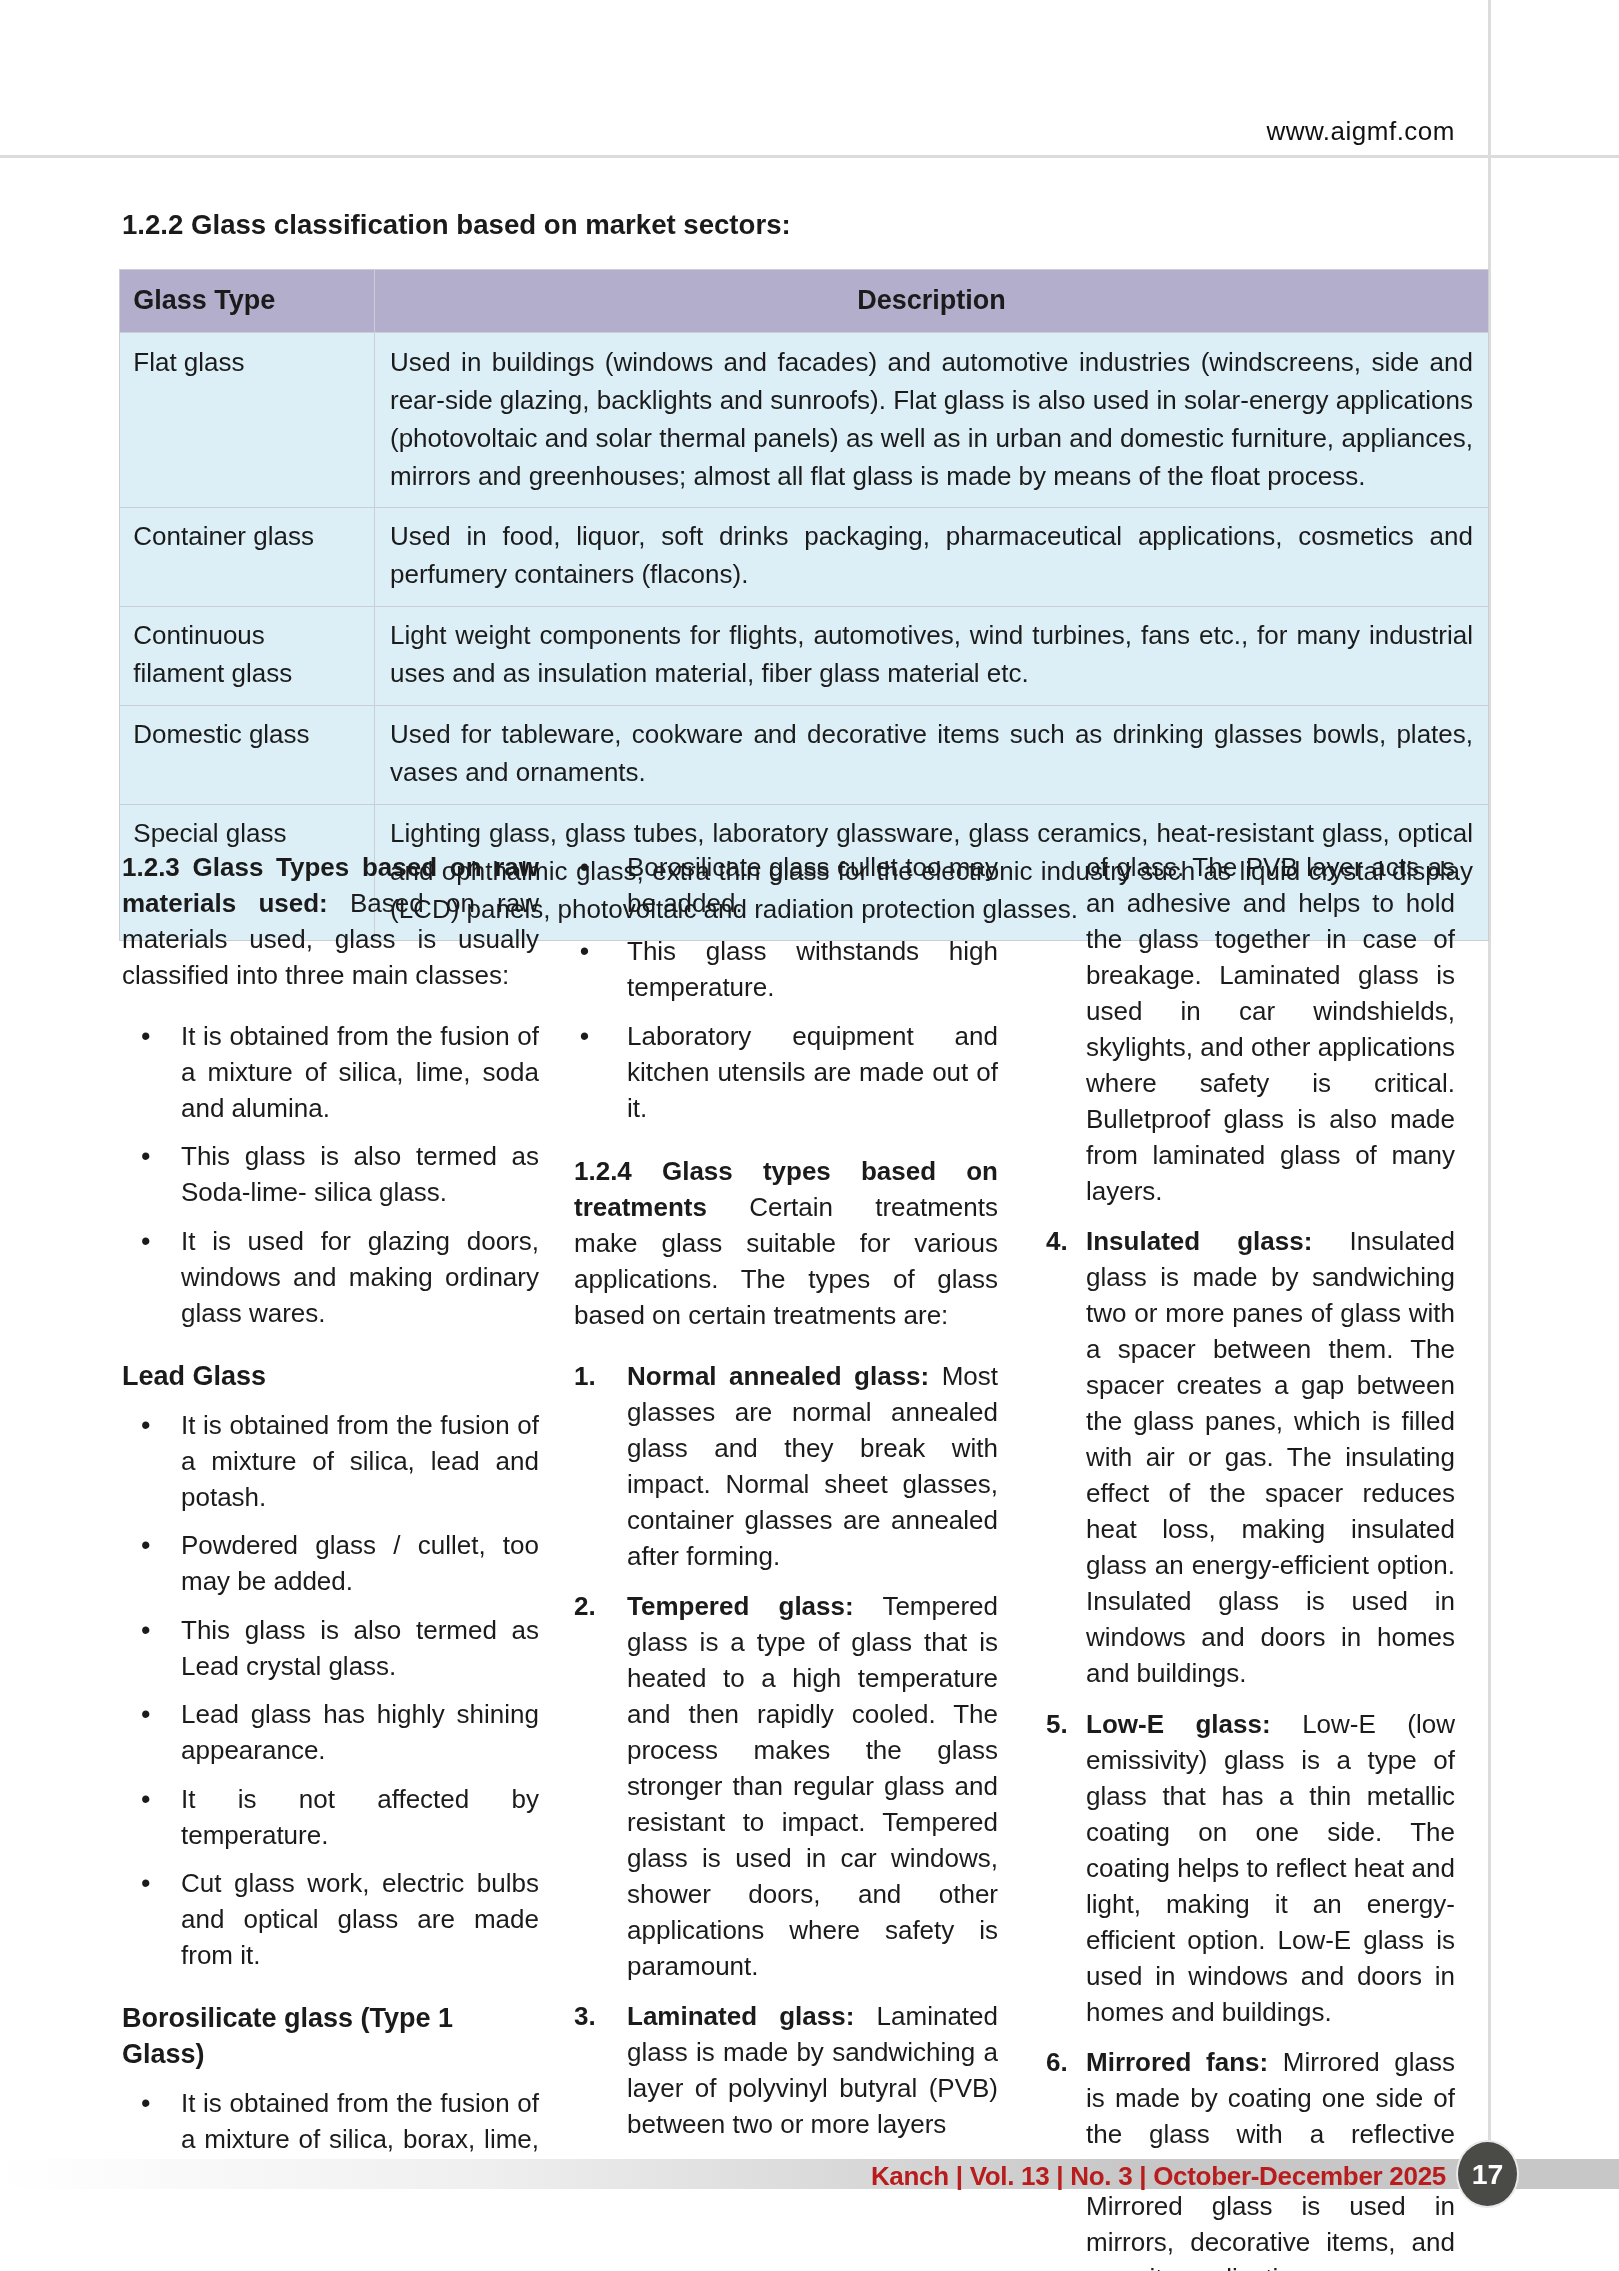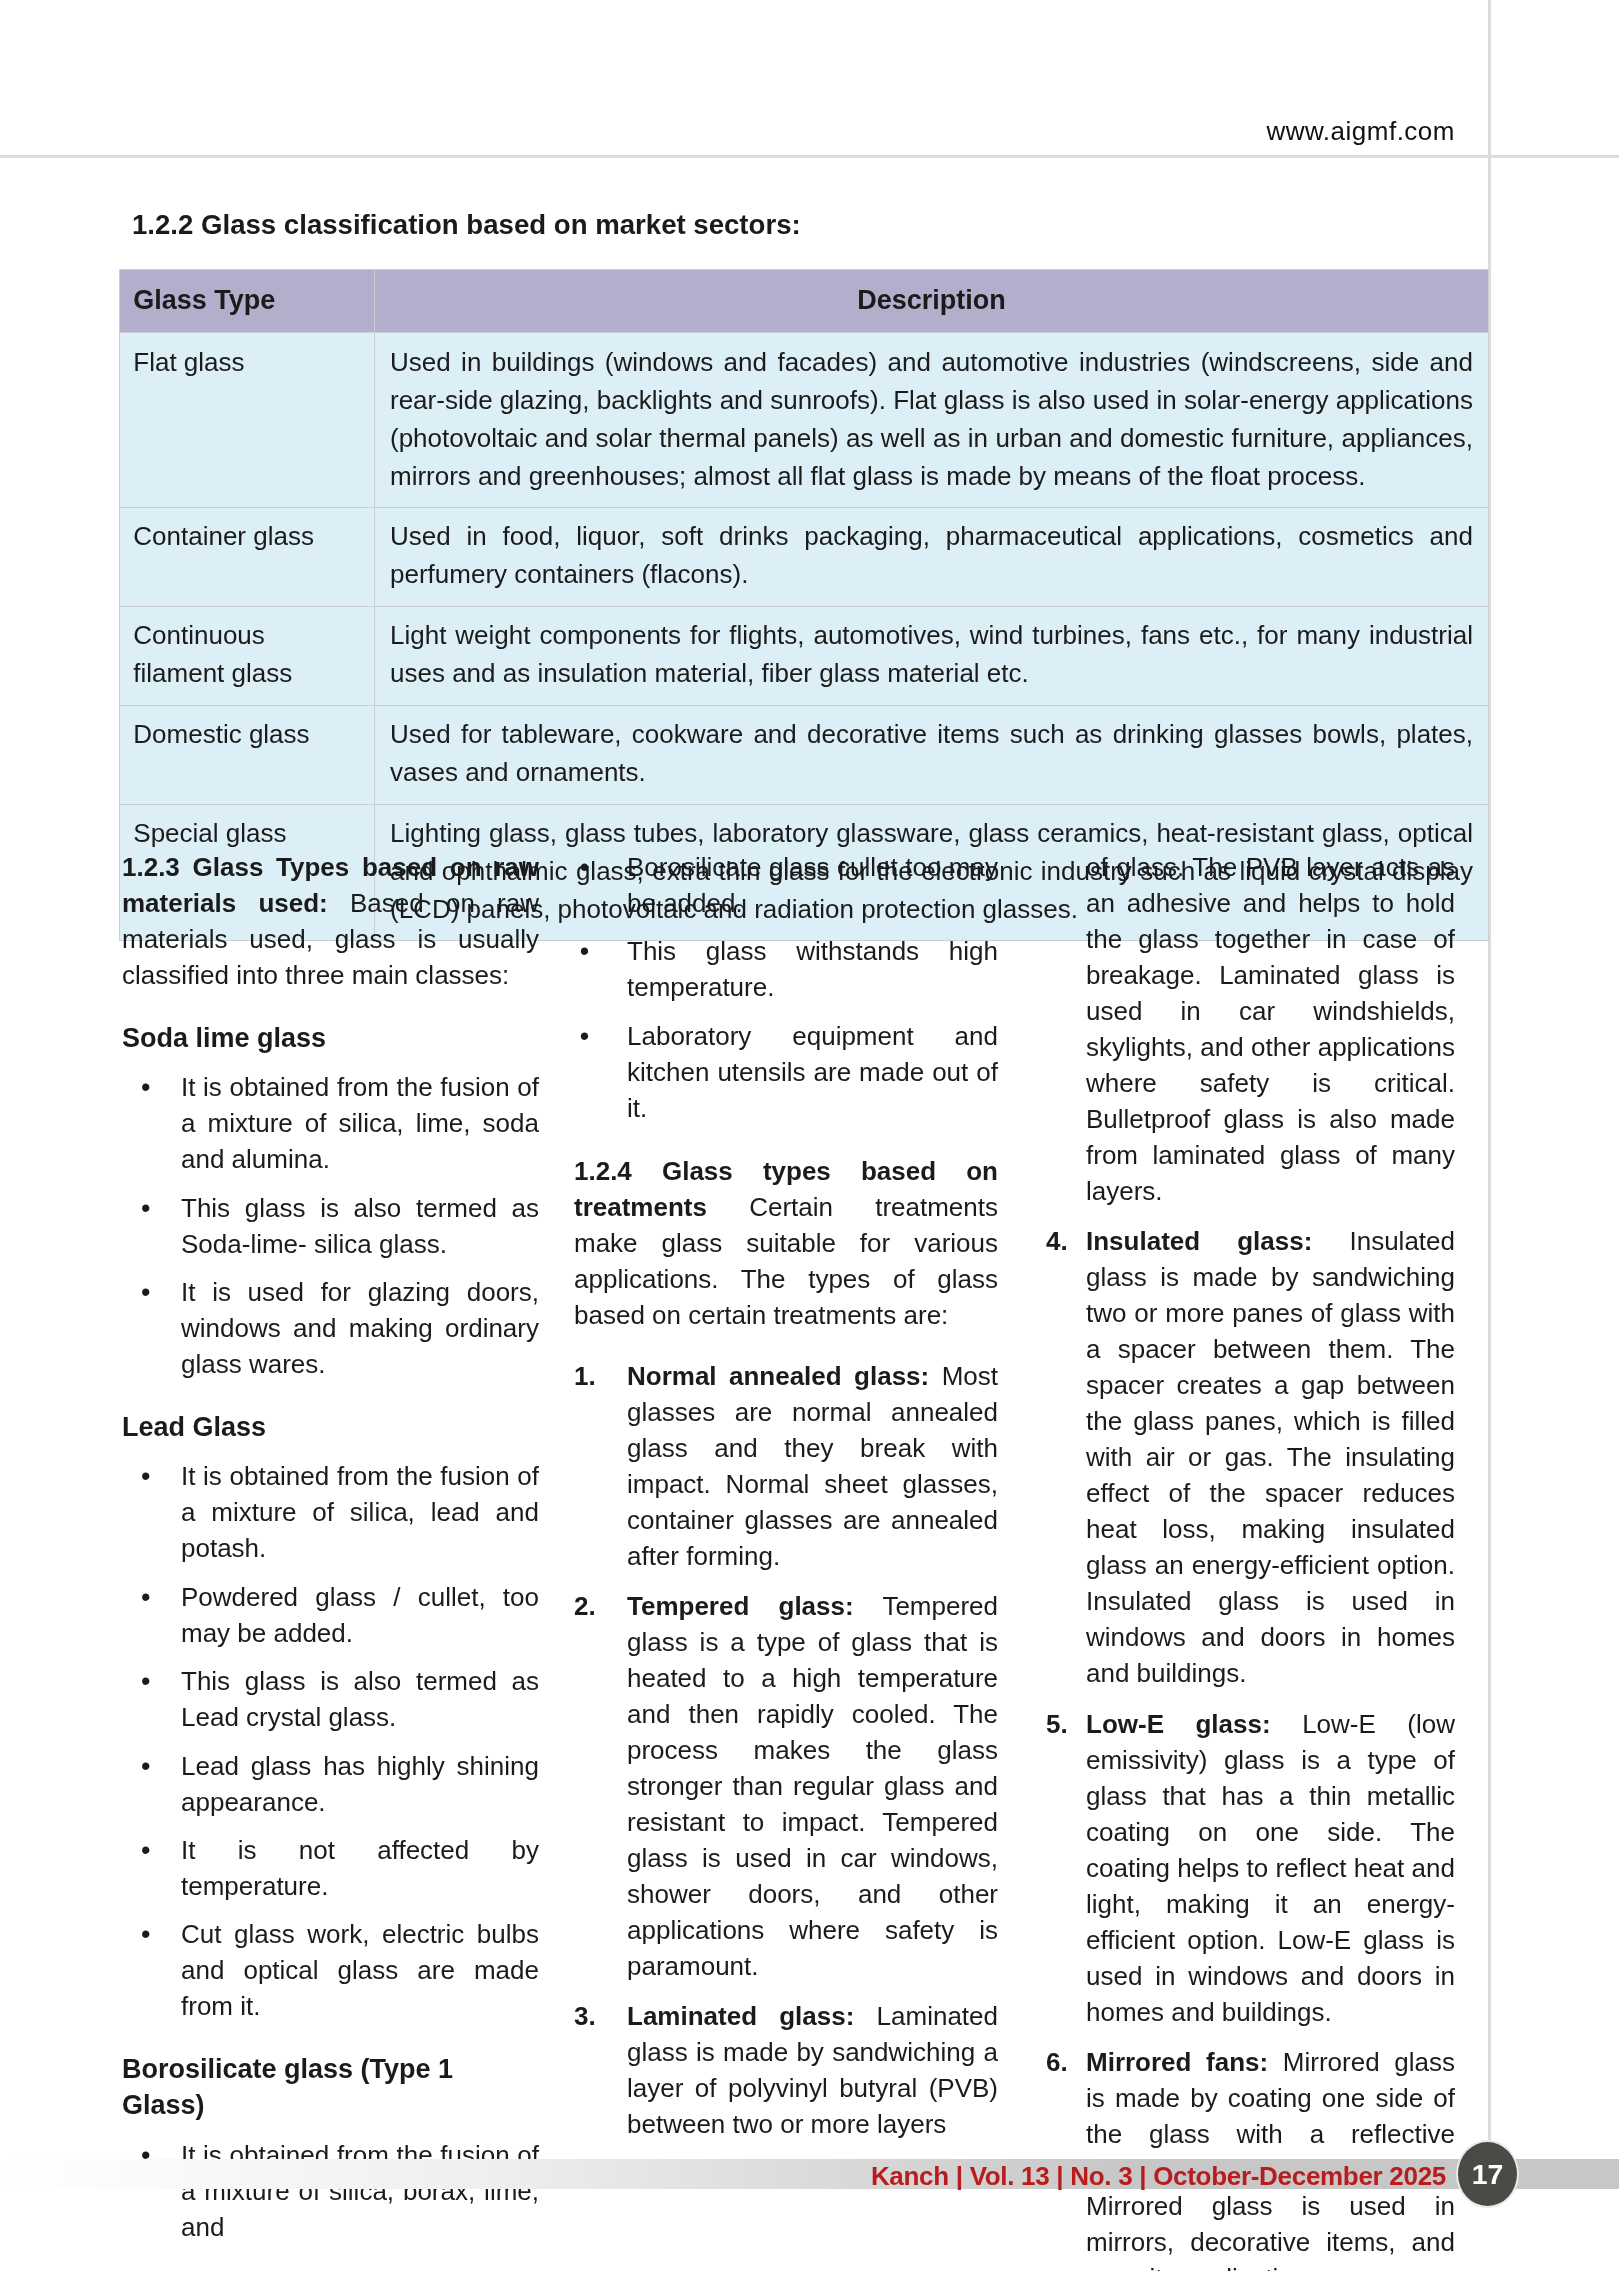--- a/index.html
+++ b/index.html
@@ -13,21 +13,21 @@
   *{box-sizing:border-box;}
   html,body{margin:0;padding:0;}
   body{
     width:1620px;height:2271px;position:relative;background:#ffffff;
     font-family:"Liberation Sans",sans-serif;color:var(--text);
     overflow:hidden;
   }
   .v-rule{position:absolute;left:1488px;top:0;width:2.9px;height:2159px;background:var(--rule);}
   .h-rule{position:absolute;left:0;top:155px;width:1620px;height:2.9px;background:var(--rule);}
   .site-url{position:absolute;top:116px;right:165px;font-size:26px;letter-spacing:0.5px;color:#111;}
-  .heading122{position:absolute;left:132px;top:209px;font-size:27.6px;font-weight:bold;}
+  .heading122{position:absolute;left:122px;top:209px;font-size:27.6px;font-weight:bold;}
 
   
   table.glass-table{
     position:absolute;left:119px;top:269px;width:1370px;
     border-collapse:collapse;font-size:26px;table-layout:fixed;
   }
   table.glass-table th,table.glass-table td{
     border:1.9px solid #c9cfd4;vertical-align:top;
   }
   table.glass-table col.c1{width:255px;}
@@ -120,21 +120,20 @@
     <tr>
       <td class="type">Special glass</td>
       <td class="desc">Lighting glass, glass tubes, laboratory glassware, glass ceramics, heat-resistant glass, optical and ophthalmic glass, extra thin glass for the electronic industry such as liquid crystal display (LCD) panels, photovoltaic and radiation protection glasses.</td>
     </tr>
   </tbody>
 </table>
 
 <div class="col col1">
   <p class="lead"><span class="b">1.2.3 Glass Types based on raw materials used:</span><span> Based on raw materials used, glass is usually classified into three main classes:</span></p>
 
-  <div class="sub">Soda lime glass</div>
   <div class="bullet">It is obtained from the fusion of a mixture of silica, lime, soda and alumina.</div>
   <div class="bullet">This glass is also termed as Soda-lime- silica glass.</div>
   <div class="bullet">It is used for glazing doors, windows and making ordinary glass wares.</div>
 
   <div class="sub">Lead Glass</div>
   <div class="bullet">It is obtained from the fusion of a mixture of silica, lead and potash.</div>
   <div class="bullet">Powdered glass / cullet, too may be added.</div>
   <div class="bullet">This glass is also termed as Lead crystal glass.</div>
   <div class="bullet">Lead glass has highly shining appearance.</div>
   <div class="bullet">It is not affected by temperature.</div>

